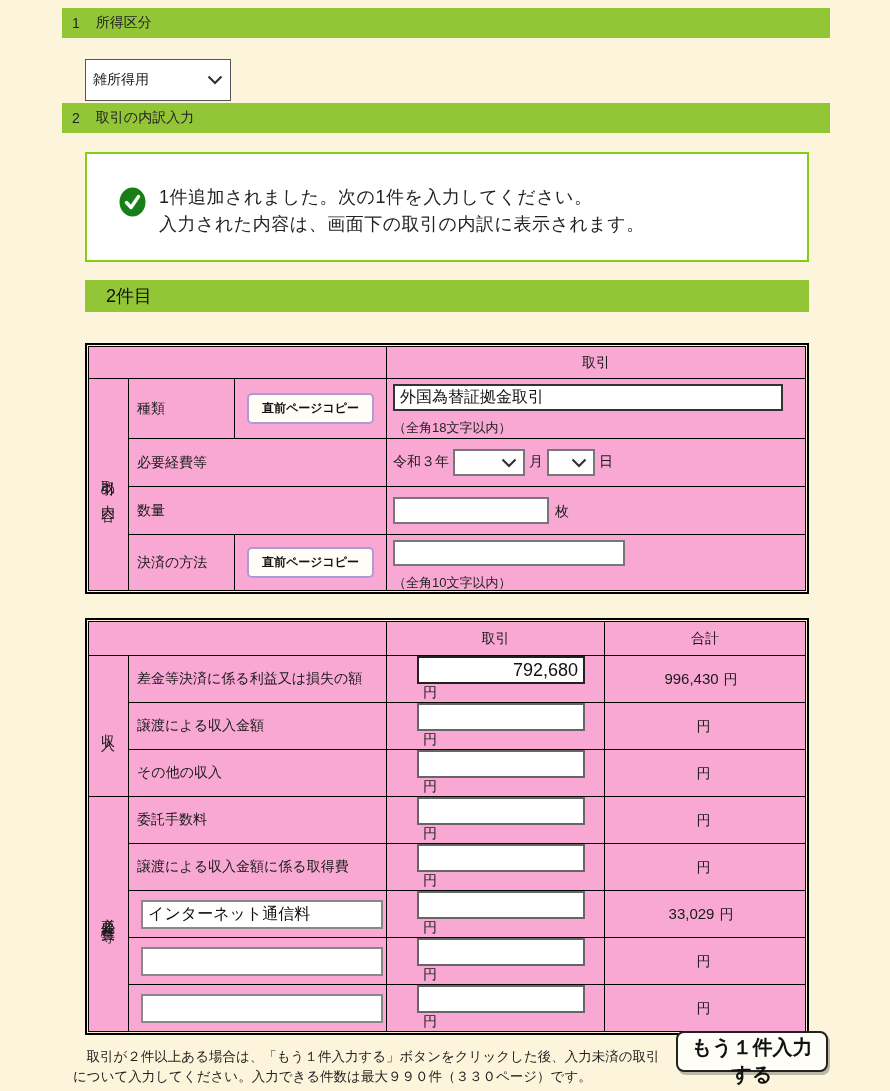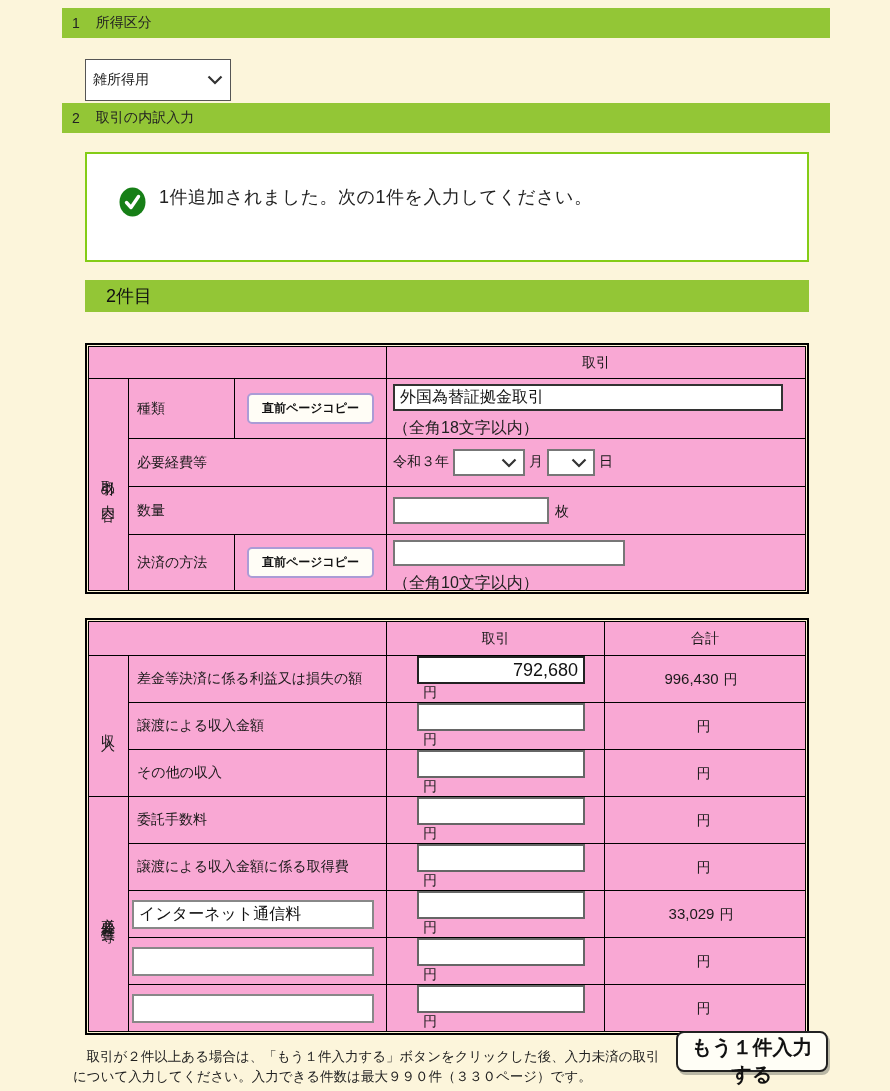--- a/index.html
+++ b/index.html
@@ -47,21 +47,21 @@
   table { border-collapse:collapse; width:100%; table-layout:fixed; }
   td { border:1px solid #000; background:#f9a8d4; font-size:14px; padding:0; vertical-align:middle; }
   .hrow td { height:32px; text-align:center; }
   .vlabel {
     writing-mode:vertical-rl; text-orientation:upright;
     text-align:center; letter-spacing:3px; font-size:14px; padding:4px 0;
   }
   .lblcell { padding-left:8px; }
   .btncell { text-align:center; }
   .content { padding-left:6px; }
-  .note { font-size:16px; line-height:13px; margin-top:10px; color:#222; }
+  .note { font-size:13px; line-height:13px; margin-top:10px; color:#222; }
   input {
     font-family:inherit; background:#fff; color:#111;
     border:2px solid #777; padding:0 5px; font-size:16px;
   }
   .type-input  { width:390px; height:27px; border-color:#333; }
   .qty-input   { width:156px; height:27px; }
   .method-input{ width:232px; height:26px; margin-top:4px; }
   .unit { font-size:14px; margin-left:6px; }
   .msel {
     display:inline-flex; align-items:center; justify-content:flex-end;
@@ -75,21 +75,21 @@
     font-family:inherit; cursor:pointer;
   }
   
   #t2 .hrow td { height:34px; }
   #t2 td { height:43px; }
   .amtcell { padding-left:30px; }
   .amt { width:168px; height:28px; font-size:18px; text-align:right; border:2px solid #666; }
   .amt.filled { border-color:#222; }
   .totcell { text-align:center; padding-right:8px; font-size:15px; }
   .totcell .u { margin-left:5px; font-size:14px; }
-  .lblinp input { width:242px; height:29px; margin-left:3px; border:2px solid #888; font-size:16px; }
+  .lblinp input { width:242px; height:29px; margin-left:12px; border:2px solid #888; font-size:16px; }
   
   .footnote {
     position:absolute; left:73px; top:1033px; width:600px;
     font-size:13.5px; line-height:20px; color:#222;
   }
   .morebtn {
     position:absolute; left:676px; top:1031px; width:152px; height:41px;
     background:#fffef6; border:2px solid #222; border-radius:8px;
     box-shadow:2px 3px 0 #b9b7a5; font-weight:bold; font-size:20px;
     font-family:inherit; color:#111; cursor:pointer;
@@ -119,20 +119,21 @@
 
 <div class="msgbox">
   <span class="msg-icon">
     <svg width="27" height="30" viewBox="0 0 27 30">
       <ellipse cx="13.5" cy="15" rx="13" ry="14.5" fill="#177f17"></ellipse>
       <path d="M7.5 15.5 L12 20.5 L19.5 9.5" stroke="#fff" stroke-width="3.4" fill="none" stroke-linecap="round" stroke-linejoin="round"></path>
     </svg>
   </span>
   <div class="msg-text">
     <div>1件追加されました。次の1件を入力してください。</div>
+    <div>入力された内容は、画面下の取引の内訳に表示されます。</div>
   </div>
 </div>
 
 <div class="entrybar">
   <span>2件目</span>
 </div>
 
 <div class="twrap" id="t1wrap">
   <table id="t1">
     <colgroup>

